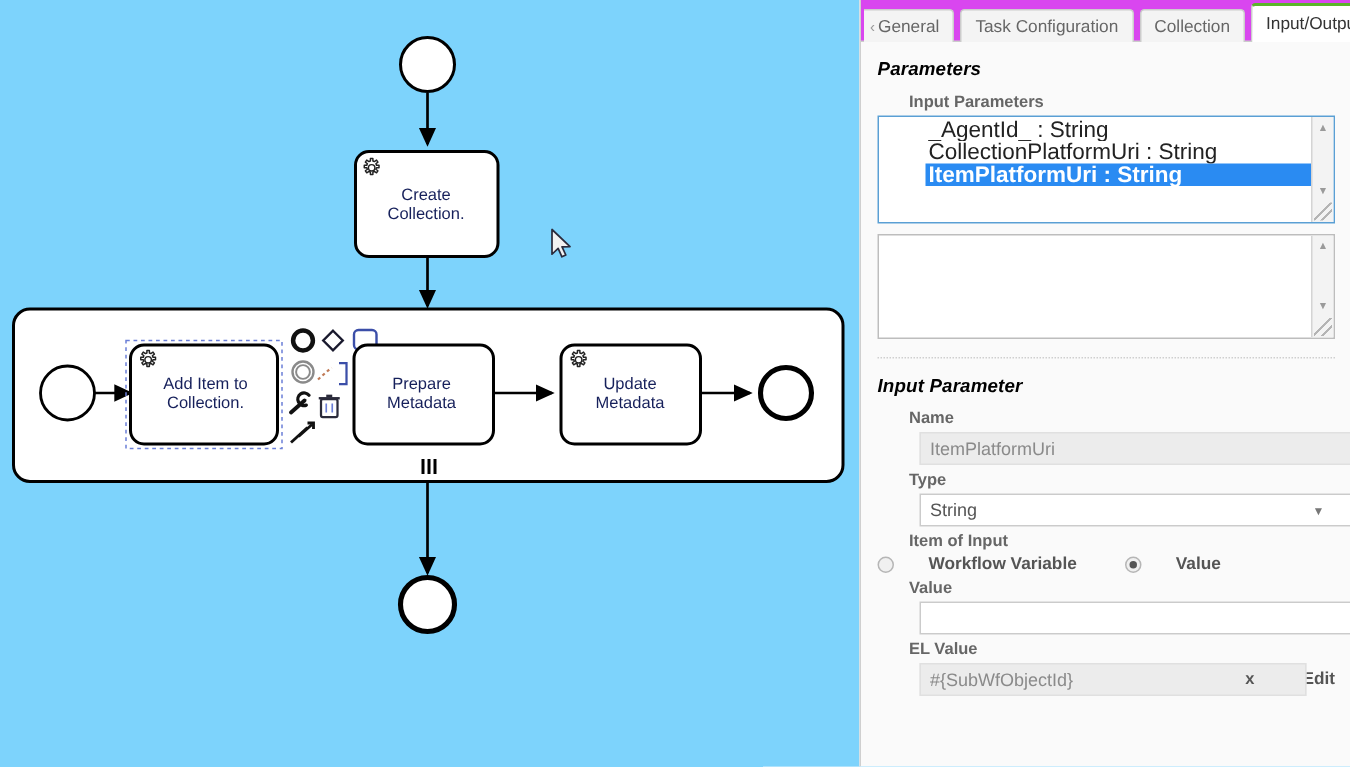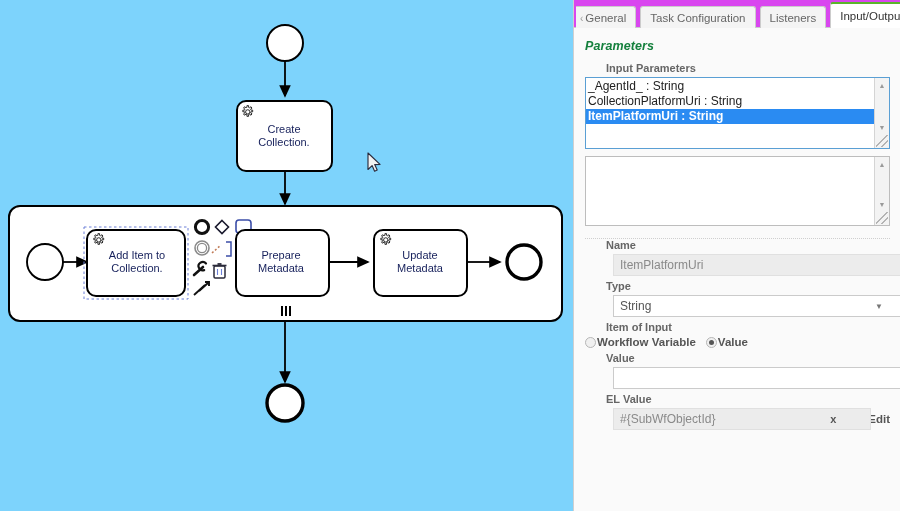--- a/index.html
+++ b/index.html
@@ -45,37 +45,37 @@
     border-top:2px solid #5ab52a;
     height:26px;line-height:24px;
     z-index:3;
   }
   .tab.clipped-left{border-left:none;border-radius:0 3px 0 0;padding-left:4px;margin-left:0;}
   .tab .chev{color:#999;font-size:10px;margin-right:2px;}
 
   .panel-body{padding:0 11px;box-sizing:border-box;}
 
   .group-title{
-    font-style:italic;font-weight:bold;font-size:12.5px;color:#15803d;
+    font-style:italic;font-weight:bold;font-size:12.5px;color:#000000;
     margin:11px 0 9px 0;letter-spacing:.1px;
   }
   .field-label{
     font-size:11px;color:#666;font-weight:bold;margin:0 0 3px 0;padding-left:21px;
   }
 
   
   .listbox{
     position:relative;background:#fff;border:1px solid #5a9fd4;
     height:72px;box-sizing:border-box;overflow:hidden;
   }
   .listbox.plain{border:1px solid #bdbdbd;height:70px;}
   .list-inner{position:absolute;left:0;top:0;right:15px;top:1px;}
   .list-item{
-    font-size:12px;color:#222;padding:0 2px;line-height:15px;height:15px;
-    white-space:nowrap;overflow:hidden;
+    font-size:15px;color:#222;padding:0 2px;line-height:15px;height:15px;
+    white-space:nowrap;overflow:hidden;margin-left:31px;
   }
   .list-item.selected{background:#2a8bf2;color:#fff;font-weight:bold;}
   
   .vscroll{
     position:absolute;right:0;top:0;bottom:0;width:14px;
     background:#f3f3f3;border-left:1px solid #d4d4d4;
   }
   .vscroll .arrow{
     position:absolute;left:0;width:14px;height:13px;
     display:flex;align-items:center;justify-content:center;
@@ -96,21 +96,21 @@
     border:1px solid #cbcbcb;background:#fff;color:#555;
     font-family:"Liberation Sans","DejaVu Sans",sans-serif;font-size:12px;
     padding:0 6px;outline:none;border-radius:0;margin-left:28px;
   }
   .tinput.disabled{background:#ececec;border-color:#e0e0e0;color:#8a8a8a;}
   .select-wrap{position:relative;}
   .select-wrap .caret{
     position:absolute;right:7px;top:7px;color:#777;font-size:8px;pointer-events:none;
   }
 
-  .radio-row{display:flex;align-items:center;gap:1px;margin-top:2px;}
+  .radio-row{display:flex;align-items:center;gap:23px;margin-top:2px;}
   .radio{
     width:11px;height:11px;border-radius:50%;
     border:1px solid #b6b6b6;background:#f0f0f0;box-sizing:border-box;
     display:inline-block;position:relative;flex:0 0 auto;
   }
   .radio.on::after{
     content:"";position:absolute;left:2px;top:2px;width:5px;height:5px;
     border-radius:50%;background:#555;
   }
   .radio-label{font-size:11.5px;color:#555;font-weight:bold;margin-right:9px;}
@@ -257,21 +257,21 @@
         <path d="M0,0 L0,16.5 L4.1,12.6 L6.6,18.2 L9.2,17.0 L6.7,11.6 L12.0,11.4 Z" fill="#f2f2f2" stroke="#2b2b3c" stroke-width="1.15" stroke-linejoin="round"></path>
       </g>
     </svg>
   </div>
 
   <div id="panel">
 
     <div class="tabbar">
       <div class="tab clipped-left"><span class="chev">‹</span><span>General</span></div>
       <div class="tab"><span>Task Configuration</span></div>
-      <div class="tab"><span>Listeners</span></div>
+      <div class="tab"><span>Collection</span></div>
       <div class="tab active"><span>Input/Output</span></div>
 
     </div>
 
     <div class="panel-body">
 
       
       <div class="group-title">Parameters</div>
 
       <div class="field-label">Input Parameters</div>
@@ -295,20 +295,21 @@
         <div class="vscroll">
           <div class="arrow up">▲</div>
           <div class="arrow down">▼</div>
         </div>
         <div class="resize-grip"></div>
       </div>
 
       <div class="divider"></div>
 
       
+      <div class="group-title">Input Parameter</div>
 
       <div class="field-label">Name</div>
       <input class="tinput disabled" readonly="" value="ItemPlatformUri" style="">
 
       <div class="spacer-xs"></div>
 
       <div class="field-label">Type</div>
       <div class="select-wrap">
         <input class="tinput" readonly="" value="String" style="">
         <span class="caret">▼</span>

